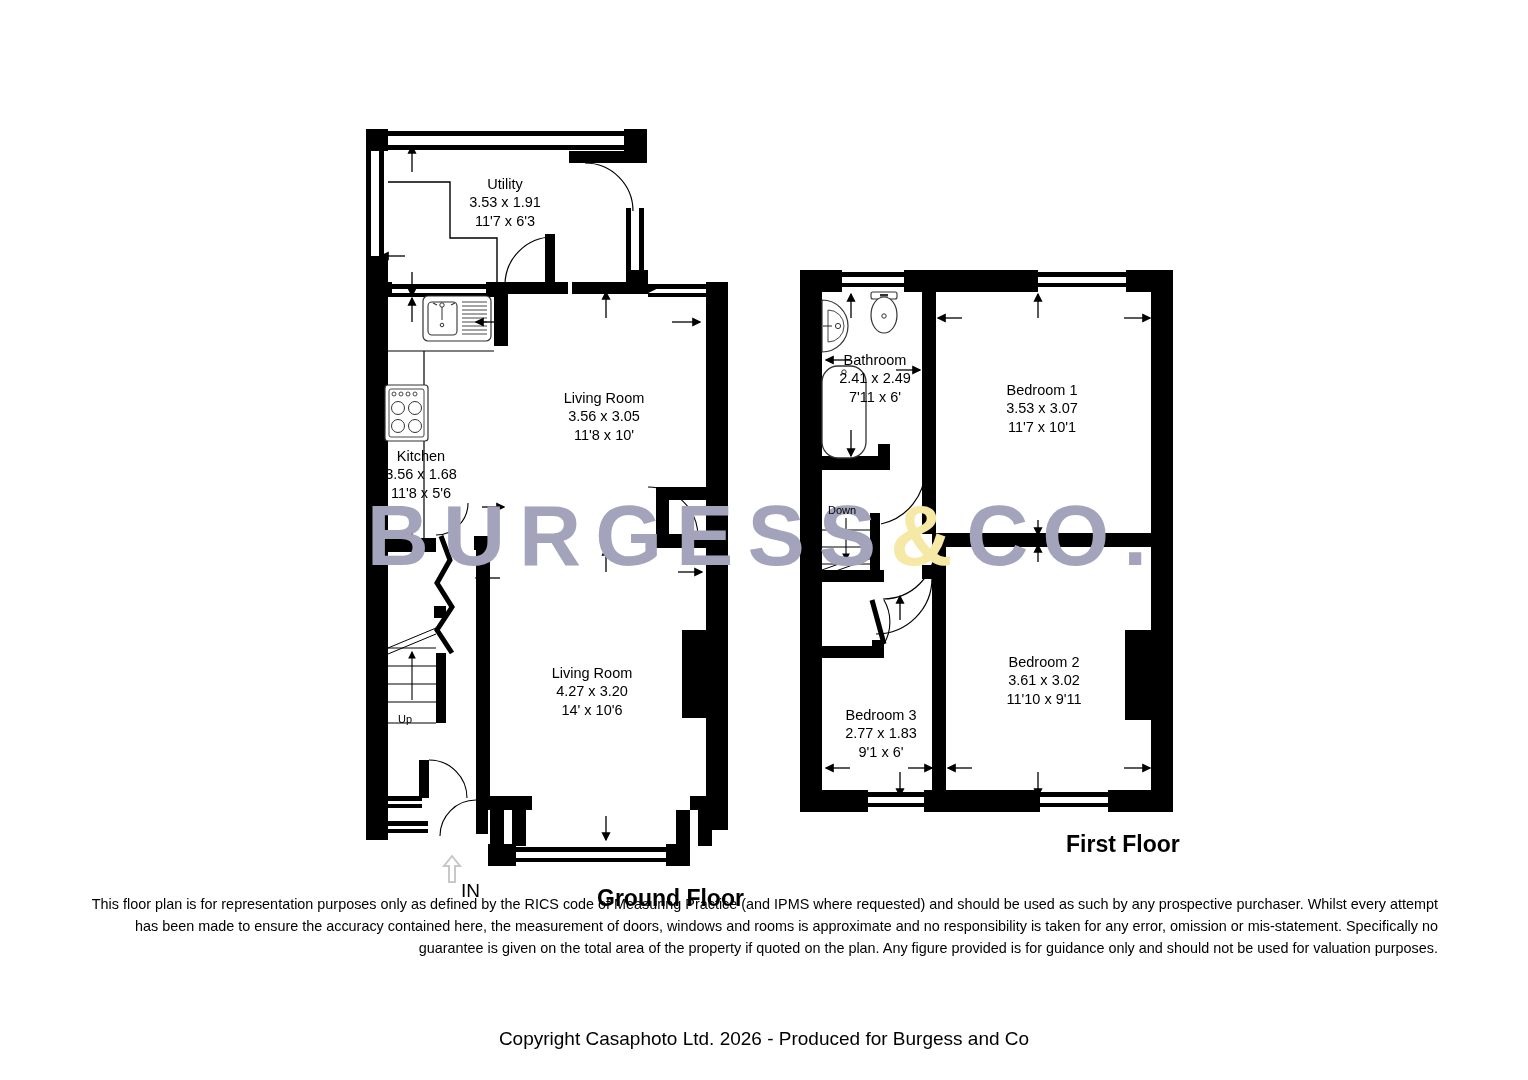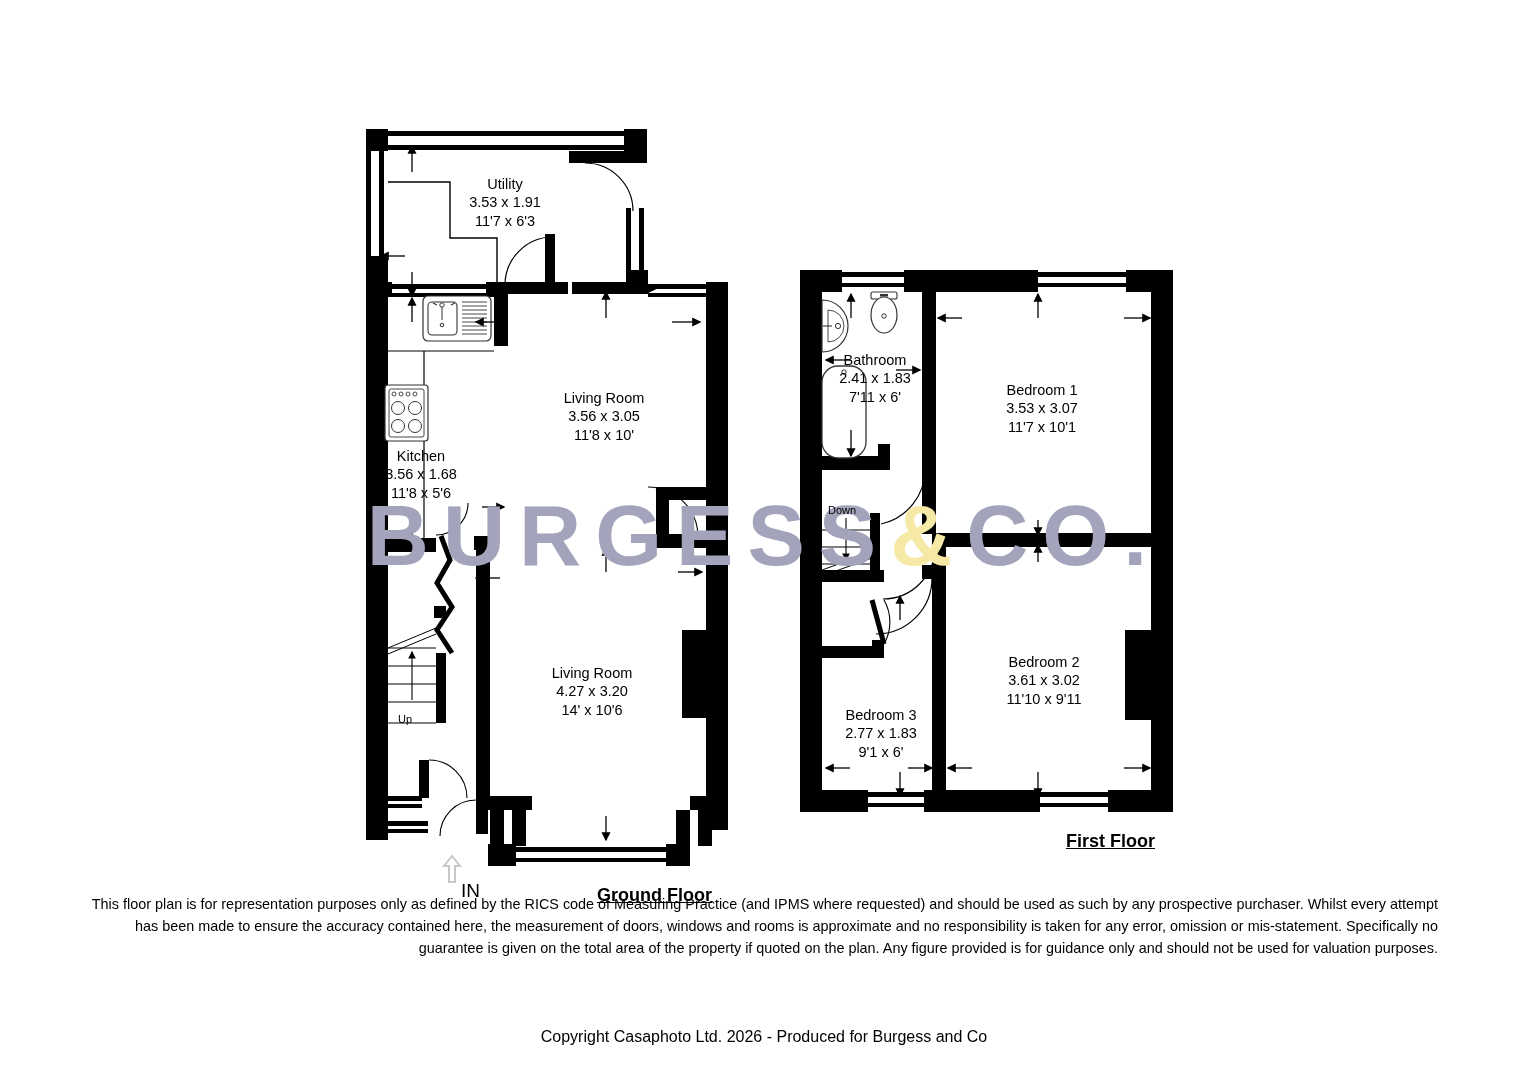--- a/index.html
+++ b/index.html
@@ -61,24 +61,23 @@
     pointer-events: none;
     user-select: none;
     z-index: 1;
   }
   #watermark .wm-gray { color: #a3a3bb; }
   #watermark .wm-amp  { color: #f5e9a5; }
 
   
   .floor-label {
     position: absolute;
-    font-size: 18px;
+    font-size: 23px;
     font-weight: bold;
     z-index: 4;
-    text-decoration: underline;
   }
   #ground-floor-label { left: 597px; top: 885px; }
   #first-floor-label  { left: 1066px; top: 831px; }
 
   
   .room-label {
     position: absolute;
     text-align: center;
     font-size: 14.5px;
     line-height: 1.27;
@@ -127,21 +126,21 @@
     font-size: 14.4px;
     line-height: 1.52;
     z-index: 4;
   }
   #copyright-line {
     position: absolute;
     left: 90px;
     top: 1028px;
     width: 1348px;
     text-align: center;
-    font-size: 16px;
+    font-size: 19px;
     z-index: 4;
   }
 </style>
 </head>
 <body>
 
 <div id="header">
 </div>
 
 <div id="watermark">
@@ -464,21 +463,21 @@
 </div>
 
 <div class="room-label" id="label-living">
   <span class="r-name">Living Room</span>
   <span class="r-m">4.27 x 3.20</span>
   <span class="r-ft">14' x 10'6</span>
 </div>
 
 <div class="room-label" id="label-bathroom">
   <span class="r-name">Bathroom</span>
-  <span class="r-m">2.41 x 1.83</span>
+  <span class="r-m">2.41 x 2.49</span>
   <span class="r-ft">7'11 x 6'</span>
 </div>
 
 <div class="room-label" id="label-bedroom1">
   <span class="r-name">Bedroom 1</span>
   <span class="r-m">3.53 x 3.07</span>
   <span class="r-ft">11'7 x 10'1</span>
 </div>
 
 <div class="room-label" id="label-bedroom2">

